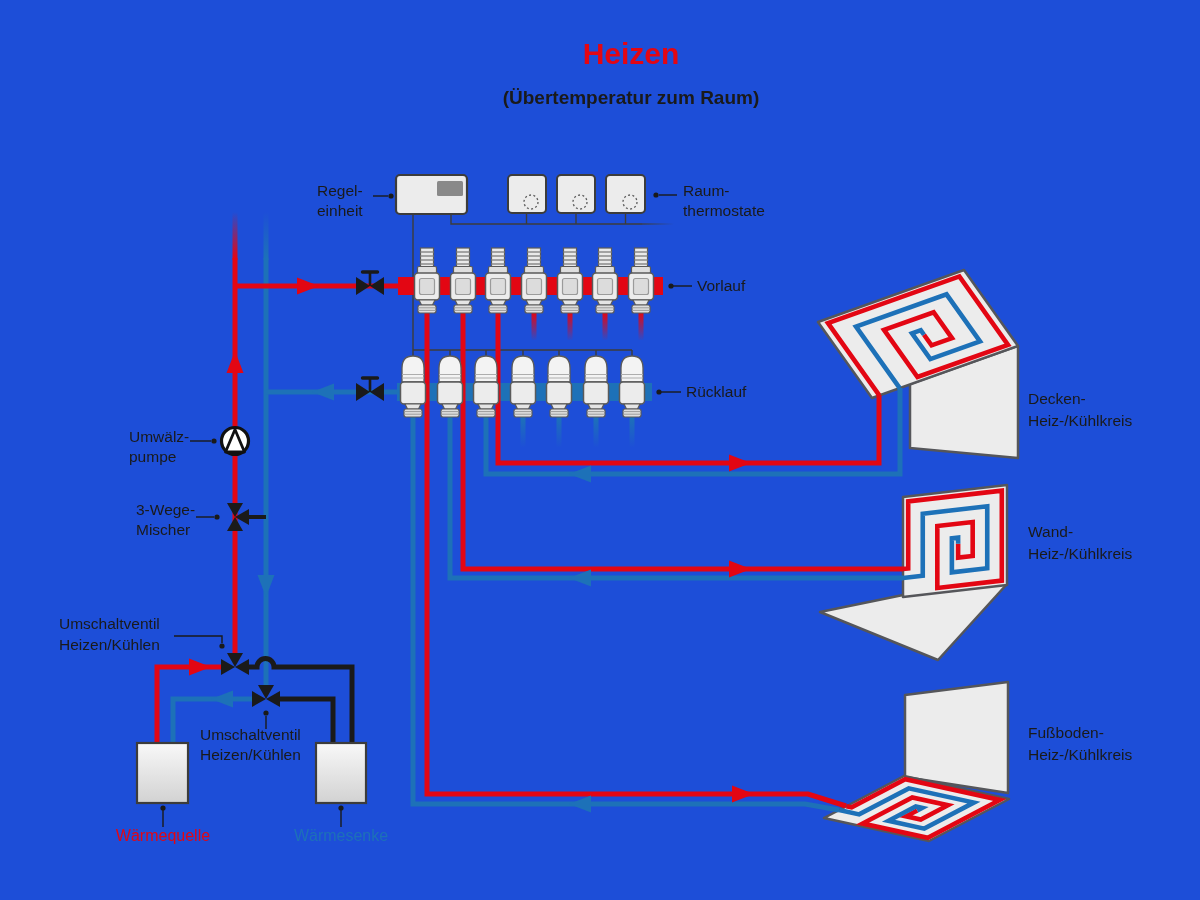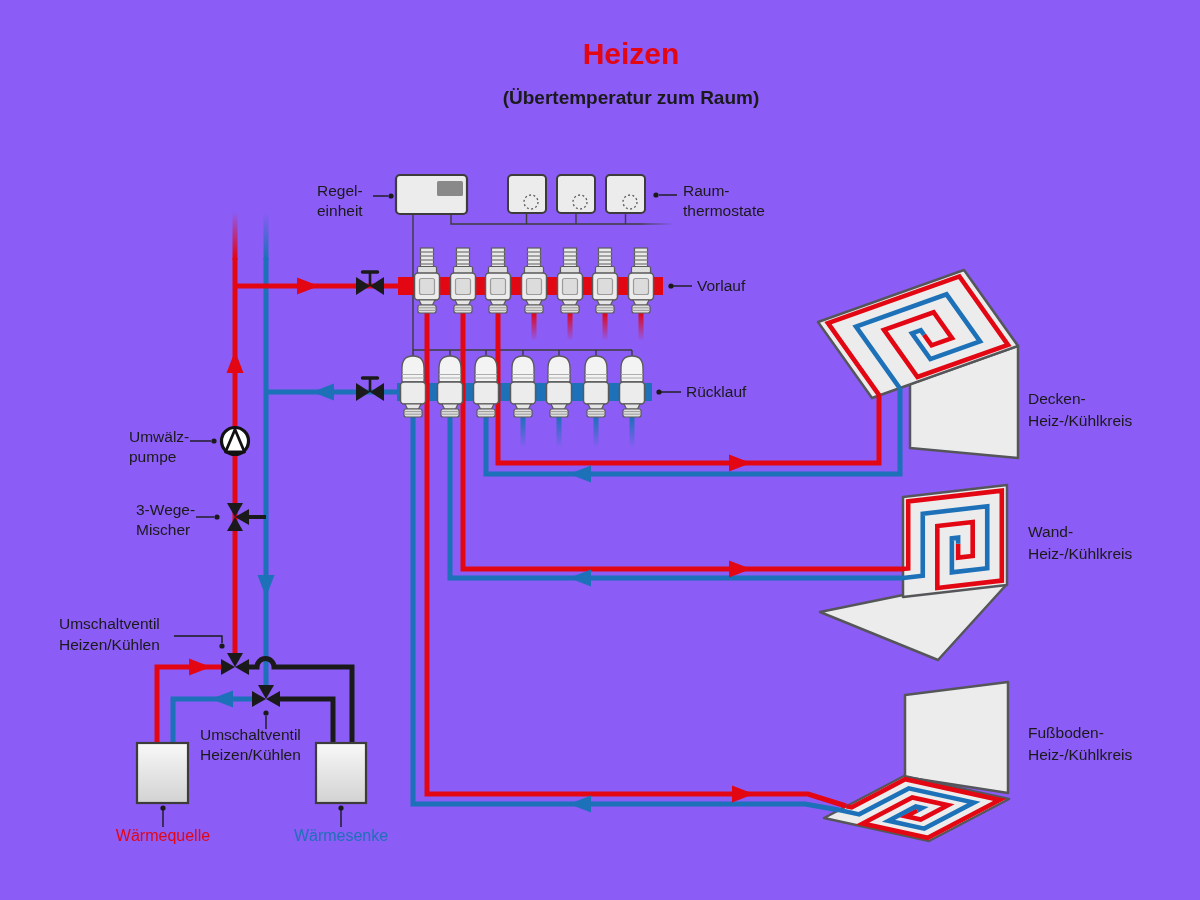--- a/index.html
+++ b/index.html
@@ -1,16 +1,16 @@
 <!DOCTYPE html>
 <html><head>
 <meta charset="utf-8">
 <style>
   html,body{margin:0;padding:0;background:#ffffff;}
-  .stage{position:relative;width:1200px;height:900px;background:#8b5cf6;overflow:hidden;
+  .stage{position:relative;width:1200px;height:900px;background:#1d4ed8;overflow:hidden;
          font-family:"Liberation Sans", sans-serif;}
   svg{position:absolute;inset:0;}
   text{font-family:"Liberation Sans", sans-serif;fill:#1a1a1a;}
   .title-main{font-size:30px;font-weight:bold;fill:#e30613;text-anchor:middle;}
   .title-sub{font-size:19px;font-weight:bold;fill:#1a1a1a;text-anchor:middle;}
   .lbl{font-size:15.5px;}
   .lbl-red{fill:#e30613;font-size:16px;text-anchor:middle;}
   .lbl-blue{fill:#1d71b8;font-size:16px;text-anchor:middle;}
   .pipe-red{stroke:#e30613;stroke-width:5;fill:none;}
   .pipe-blue{stroke:#1d71b8;stroke-width:5;fill:none;}

